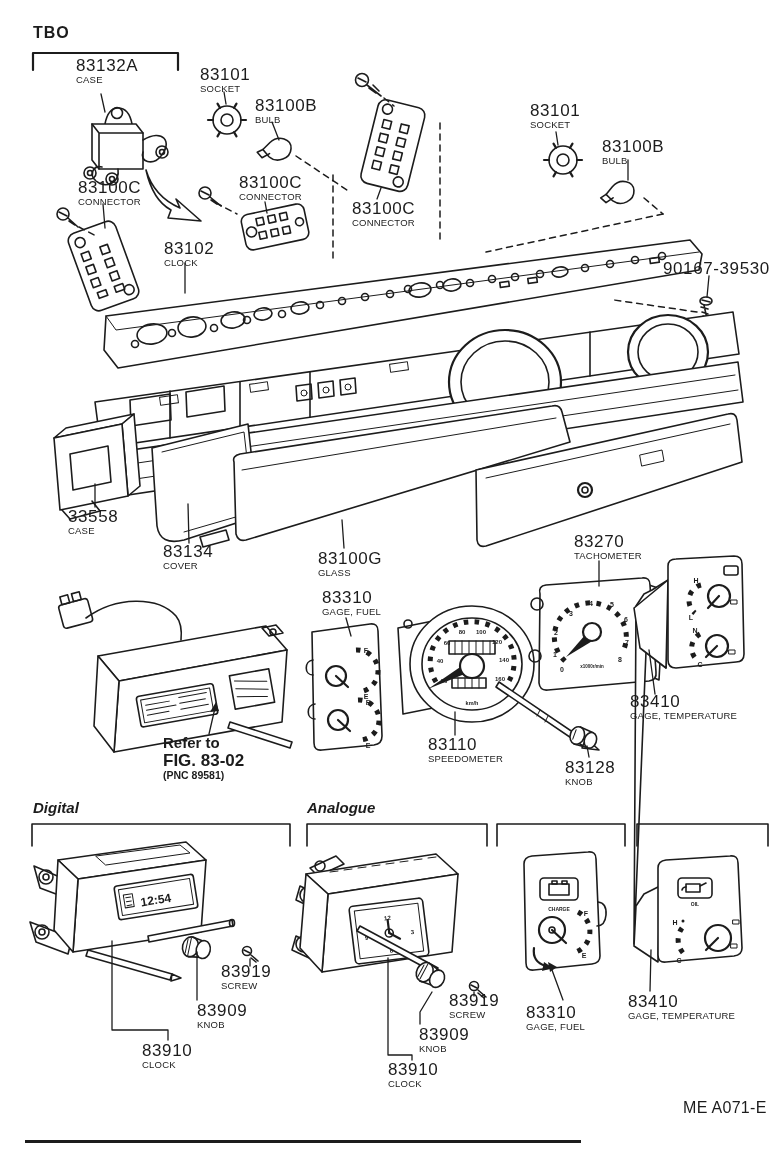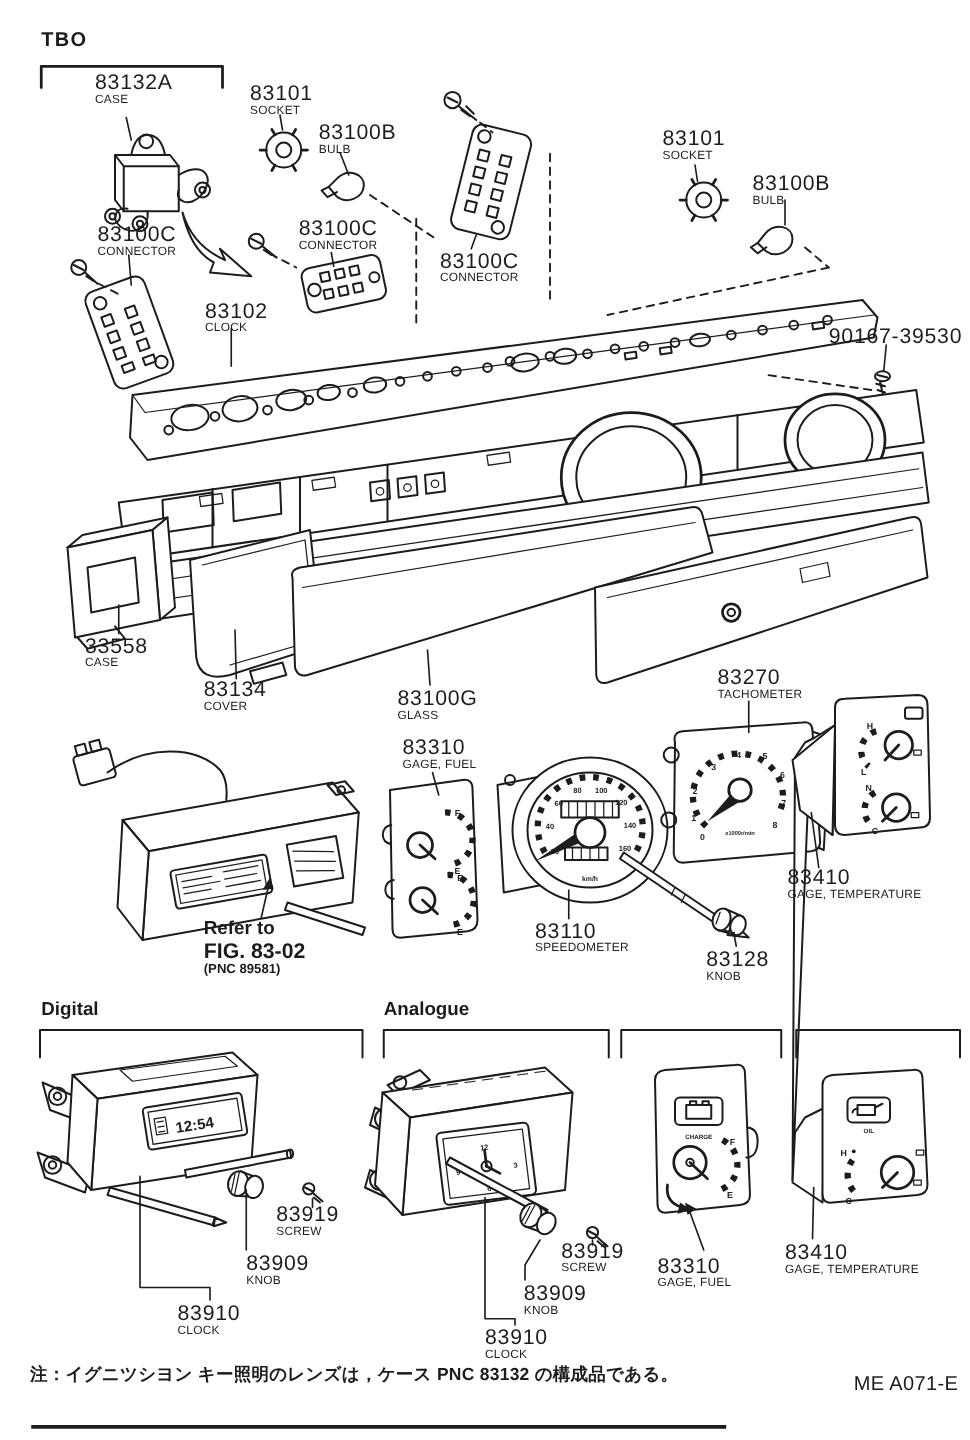--- a/index.html
+++ b/index.html
@@ -13,21 +13,21 @@
   svg .thk{stroke-width:2.2;}
   svg .thin{stroke-width:1;}
   svg .ldr{stroke-width:1.3;}
   svg .dash{stroke-dasharray:6 5;stroke-width:1.5;}
   svg .tickarc{stroke-width:5;stroke-dasharray:4.5 6.5;stroke-linecap:butt;}
   svg .hatch{stroke-width:1;}
   svg text{stroke:none;fill:#1c1c1c;font-family:"Liberation Sans",sans-serif;font-weight:bold;}
   .plabel{position:absolute;line-height:1.05;white-space:nowrap;}
   .plabel .num{font-size:17px;font-weight:normal;letter-spacing:.6px;}
   .plabel .cap{font-size:9.5px;font-weight:normal;letter-spacing:.2px;}
-  .sec{position:absolute;font-size:15px;font-weight:bold;white-space:nowrap;}
+  .sec{position:absolute;font-size:15px;font-weight:bold;white-space:nowrap;font-style:italic;}
   .tbo{position:absolute;left:33px;top:24px;font-size:16px;font-weight:bold;letter-spacing:1px;}
   .refer{position:absolute;left:163px;top:735px;line-height:1.1;white-space:nowrap;}
   .refer .r1{font-size:15px;font-weight:bold;}
   .refer .r2{font-size:17px;font-weight:bold;}
   .refer .r3{font-size:10.5px;font-weight:bold;}
   .note{position:absolute;font-size:14px;font-weight:bold;white-space:nowrap;letter-spacing:.2px;}
   .rule{position:absolute;left:25px;top:1140px;width:556px;height:3px;background:#1c1c1c;}
   .mecode{position:absolute;left:683px;top:1099px;font-size:16px;font-weight:normal;letter-spacing:.3px;}
 </style>
 </head>
@@ -622,17 +622,16 @@
 </div>
 <div class="plabel" style="left:526px;top:1004px">
   <div class="num">83310</div>
   <div class="cap">GAGE, FUEL</div>
 </div>
 <div class="plabel" style="left:628px;top:993px">
   <div class="num">83410</div>
   <div class="cap">GAGE, TEMPERATURE</div>
 </div>
 
-<div class="note" style="left:24px;top:1091px">注：イグニツシヨン キー照明のレンズは，ケース PNC 83132 の構成品である。</div>
 <div class="rule"></div>
 <div class="mecode">ME A071-E</div>
 
 </div>
 
 </body></html>

